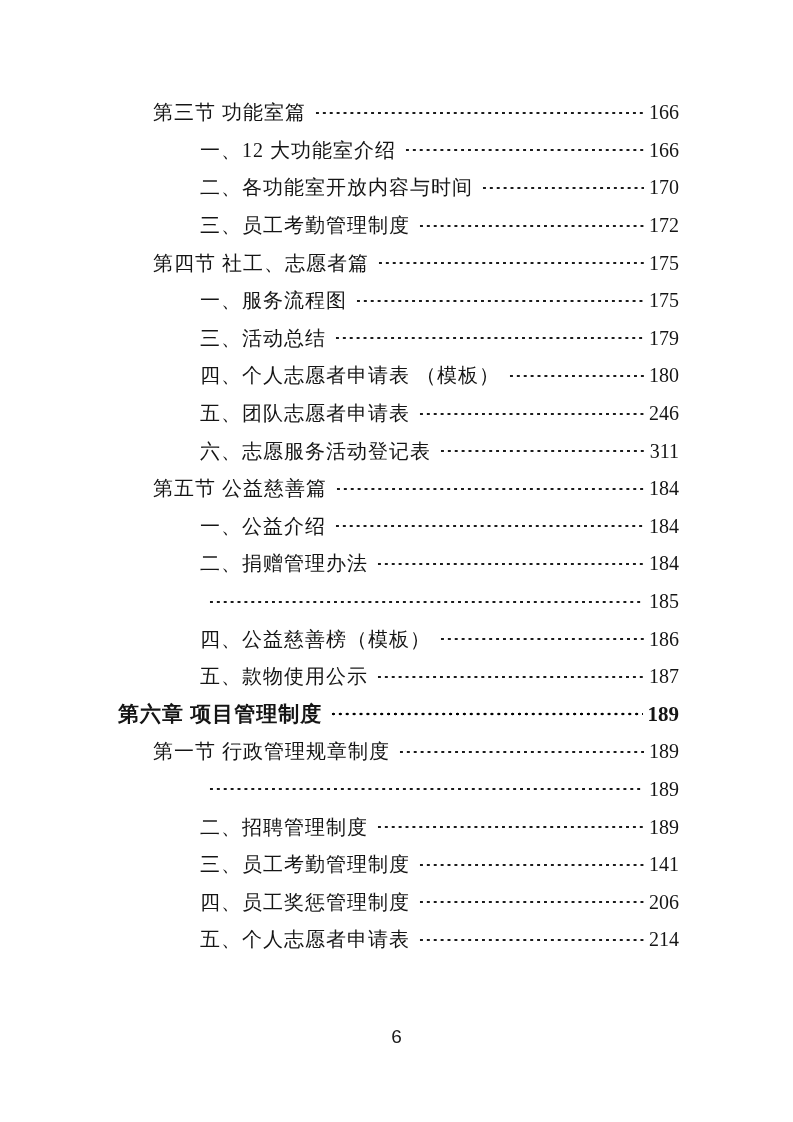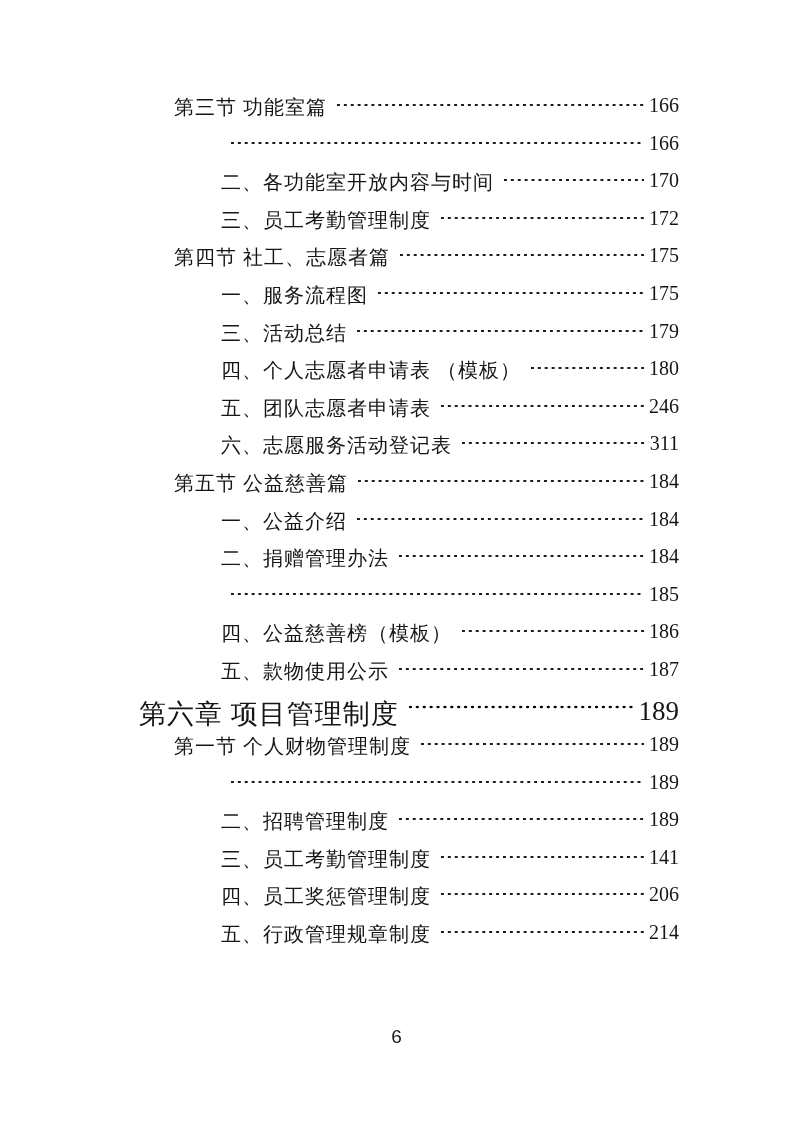--- a/index.html
+++ b/index.html
@@ -13,30 +13,29 @@
     overflow: hidden;
   }
   .toc {
     position: absolute;
     top: 94px;
     left: 118px;
     right: 114px;
   }
   .toc-row {
     display: flex;
-    align-items: flex-start;
+    align-items: center;
     height: 37.6px;
     font-size: 20px;
     letter-spacing: 1px;
     white-space: nowrap;
-    margin-left: 21px;
   }
   .toc-row.level-chapter {
-    font-weight: normal;
-    font-size: 27px;
+    font-weight: bold;
+    font-size: 21px;
     padding-left: 0;
   }
   .toc-row.level-section { padding-left: 35px; }
   .toc-row.level-item    { padding-left: 82px; }
   .label { flex: 0 0 auto; }
   .leader {
     flex: 1 1 auto;
     min-width: 14px;
     height: 22px;
     margin: 0 5px 0 8px;
@@ -67,20 +66,21 @@
 <body>
 
 <div class="page">
   <div class="toc">
       <div class="toc-row level-section">
         <span class="label">第三节 功能室篇</span>
         <span class="leader"></span>
         <span class="pagenum">166</span>
       </div>
       <div class="toc-row level-item">
+        <span class="label">一、12 大功能室介绍</span>
         <span class="leader"></span>
         <span class="pagenum">166</span>
       </div>
       <div class="toc-row level-item">
         <span class="label">二、各功能室开放内容与时间</span>
         <span class="leader"></span>
         <span class="pagenum">170</span>
       </div>
       <div class="toc-row level-item">
         <span class="label">三、员工考勤管理制度</span>
@@ -145,21 +145,21 @@
         <span class="label">五、款物使用公示</span>
         <span class="leader"></span>
         <span class="pagenum">187</span>
       </div>
       <div class="toc-row level-chapter">
         <span class="label">第六章 项目管理制度</span>
         <span class="leader"></span>
         <span class="pagenum">189</span>
       </div>
       <div class="toc-row level-section">
-        <span class="label">第一节 个人财物管理制度</span>
+        <span class="label">第一节 行政管理规章制度</span>
         <span class="leader"></span>
         <span class="pagenum">189</span>
       </div>
       <div class="toc-row level-item">
         <span class="leader"></span>
         <span class="pagenum">189</span>
       </div>
       <div class="toc-row level-item">
         <span class="label">二、招聘管理制度</span>
         <span class="leader"></span>
@@ -169,19 +169,19 @@
         <span class="label">三、员工考勤管理制度</span>
         <span class="leader"></span>
         <span class="pagenum">141</span>
       </div>
       <div class="toc-row level-item">
         <span class="label">四、员工奖惩管理制度</span>
         <span class="leader"></span>
         <span class="pagenum">206</span>
       </div>
       <div class="toc-row level-item">
-        <span class="label">五、行政管理规章制度</span>
+        <span class="label">五、个人志愿者申请表</span>
         <span class="leader"></span>
         <span class="pagenum">214</span>
       </div>
     </div>
   <div class="footer">6</div>
 </div>
 
 </body></html>

